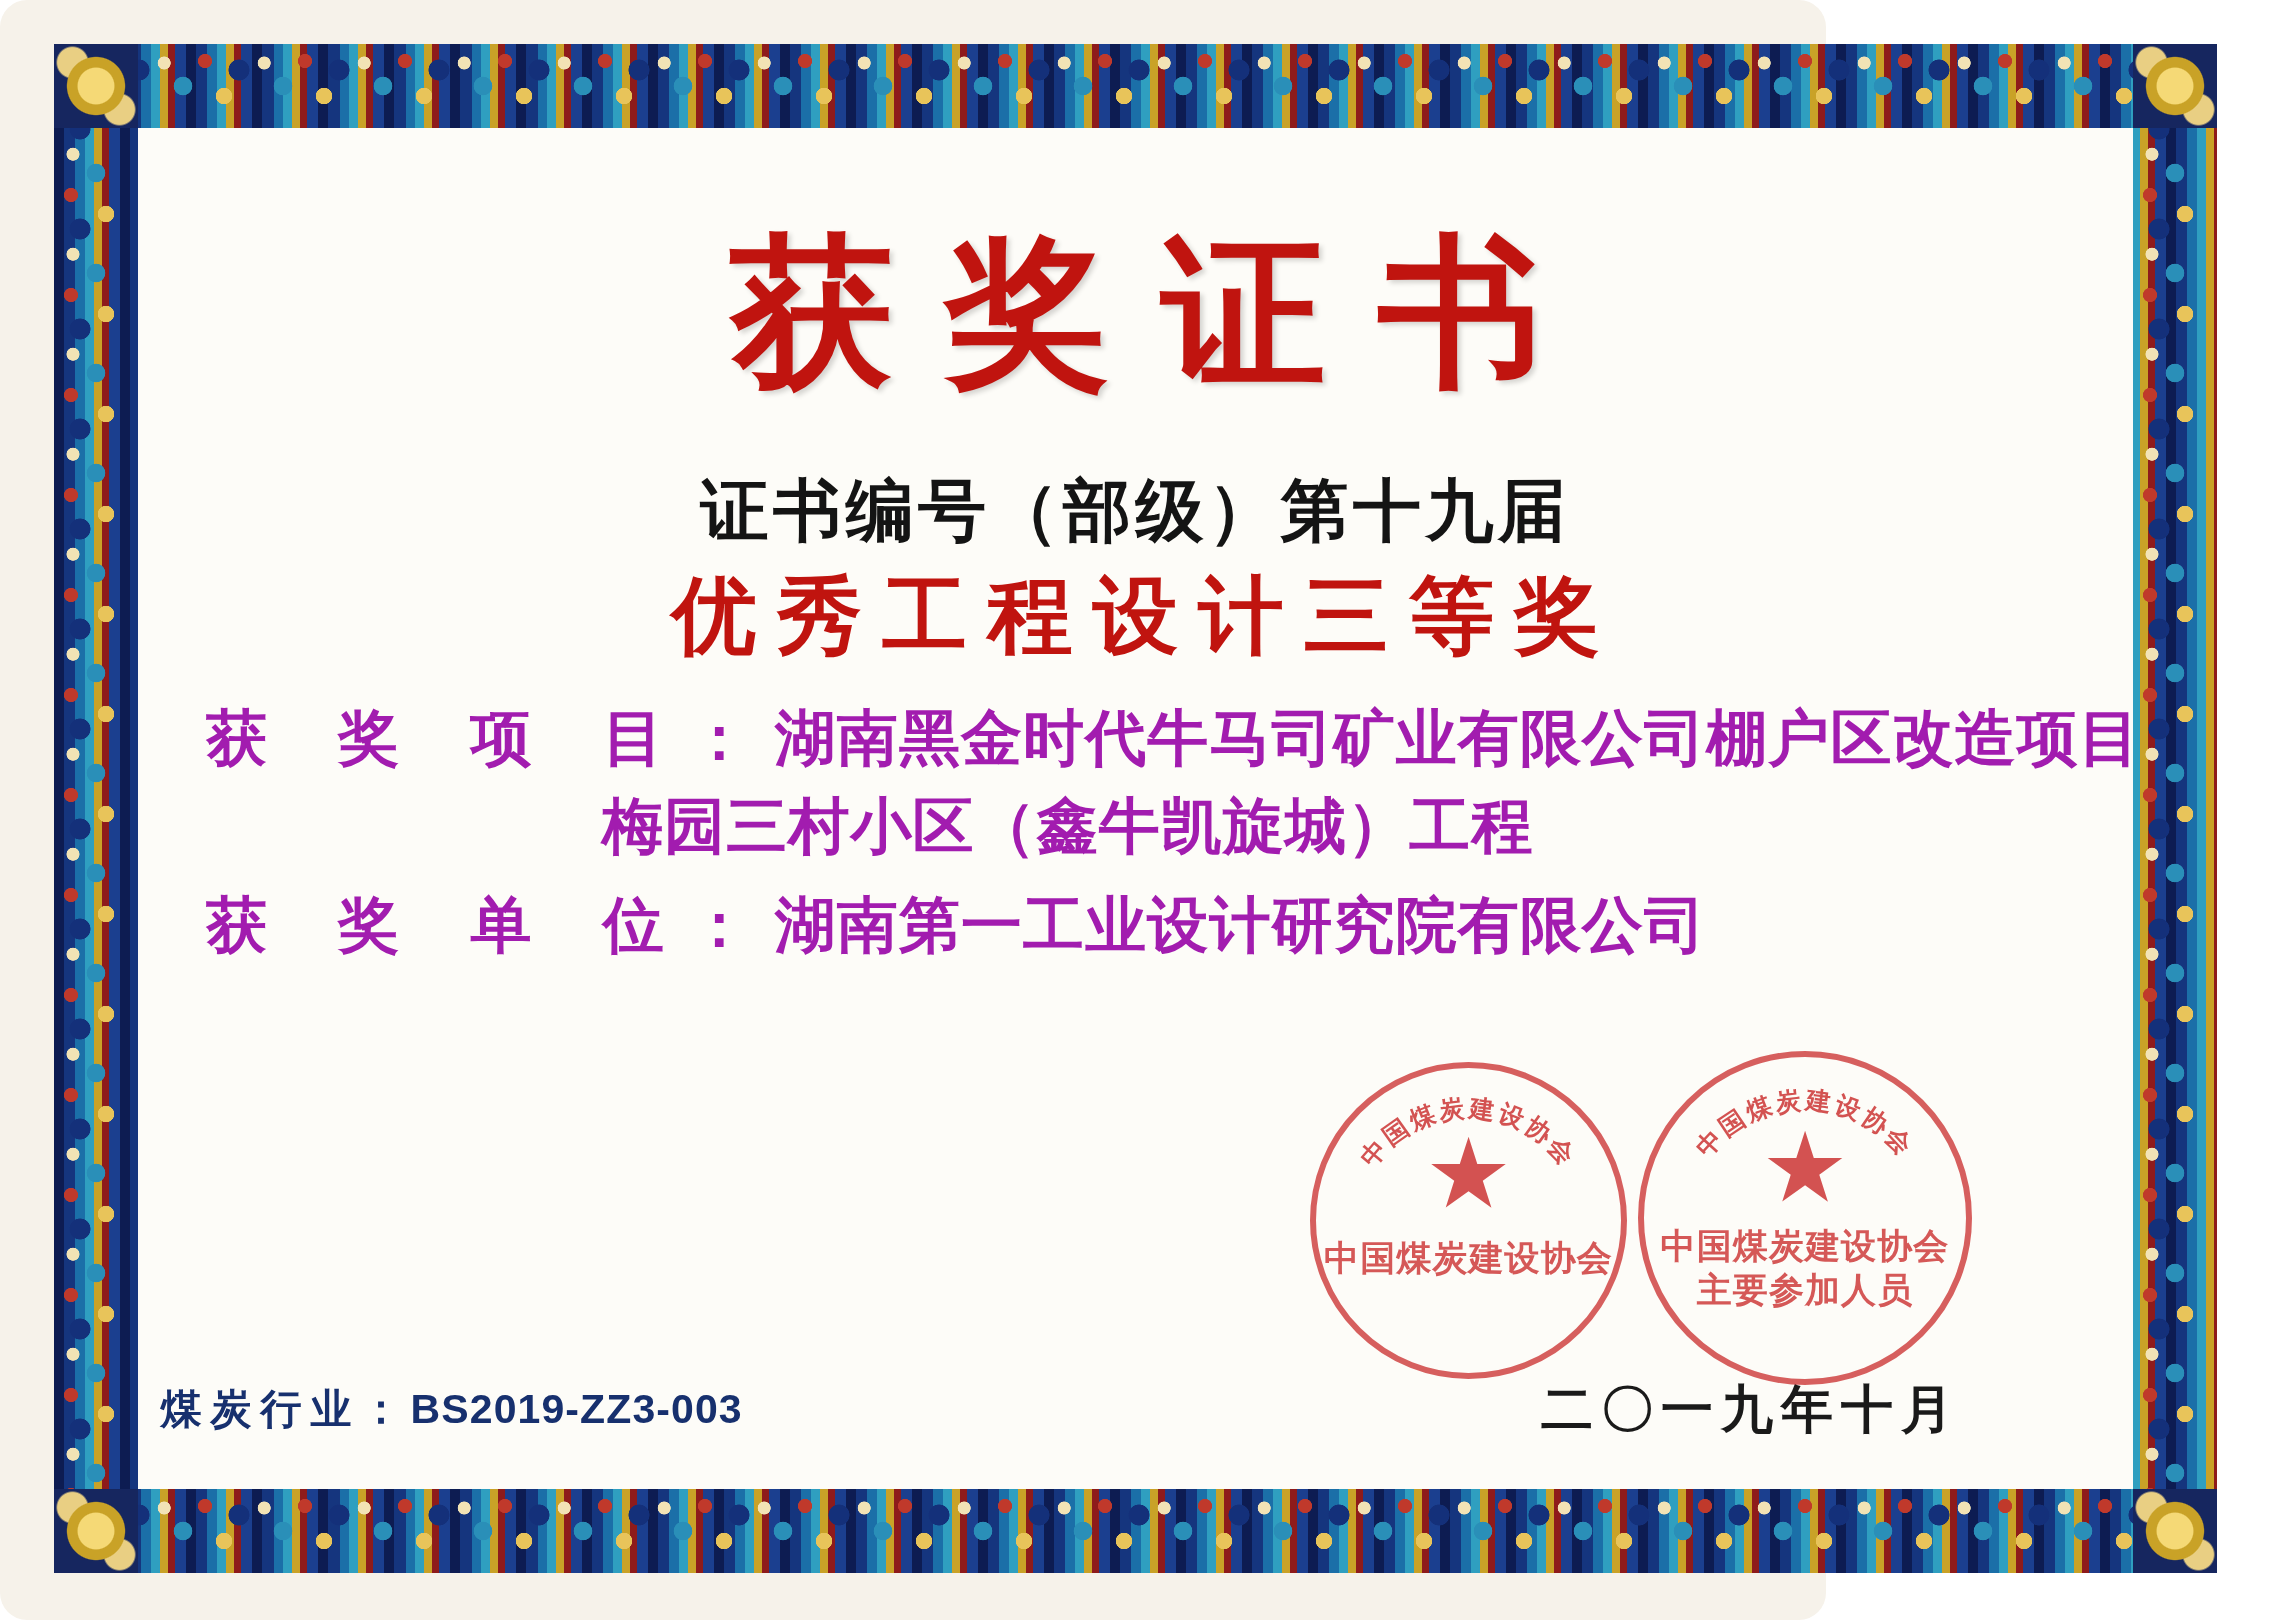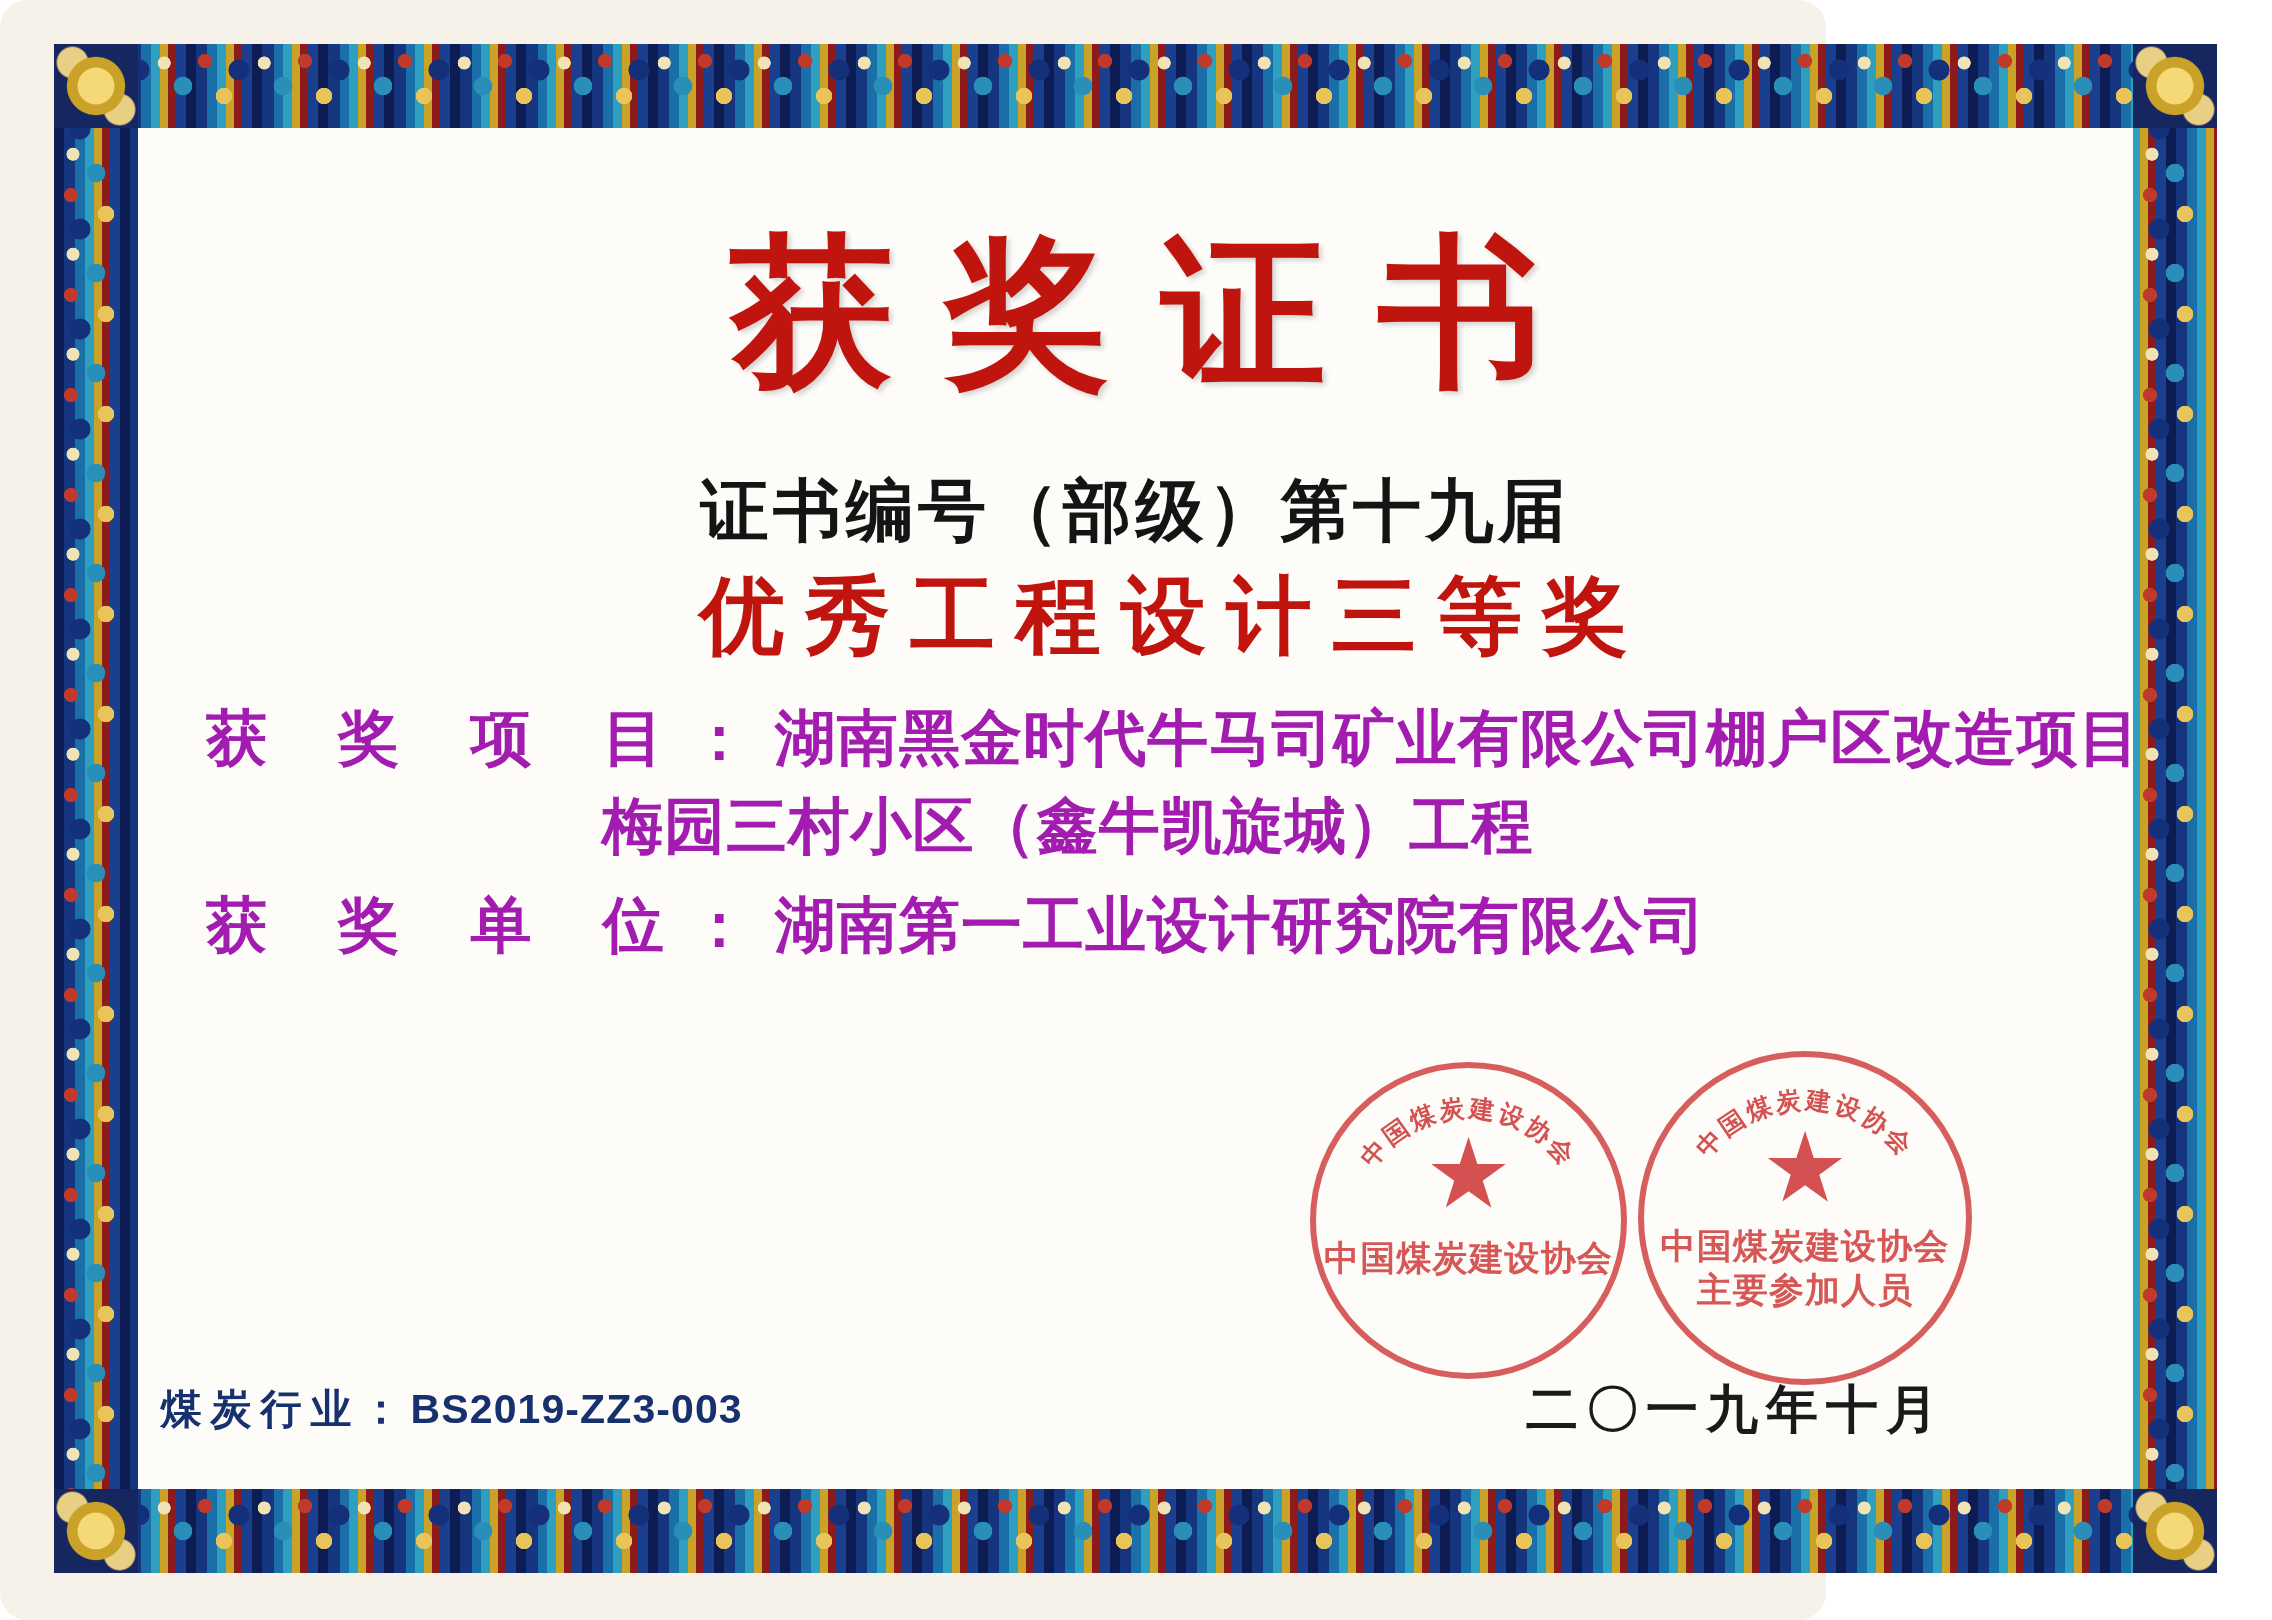--- a/index.html
+++ b/index.html
@@ -164,21 +164,20 @@
     top: 436px;
     left: 0;
     width: 100%;
     text-align: center;
     font-size: 85px;
     line-height: 1.2;
     letter-spacing: 20.4px;
     text-indent: 20.4px;
     color: #c0140f;
     font-weight: bold;
-    padding-left: 28px;
   }
 
   .field {
     position: absolute;
     left: 68px;
     width: 1859px;
     color: #a21caf;
     font-size: 61px;
     line-height: 1.45;
     font-weight: bold;
@@ -231,21 +230,21 @@
     letter-spacing: 2.3px;
   }
   .cert-no .no-label { letter-spacing: 9px; }
   .cert-no .no-value {
     letter-spacing: 1.1px;
     font-family: Liberation Sans, sans-serif;
   }
 
   .date {
     position: absolute;
-    right: 187px;
+    right: 172px;
     bottom: 44px;
     color: #1a1a1a;
     font-size: 52px;
     font-weight: bold;
     letter-spacing: 8px;
     margin-left: 19px;
   }
 
   
   .seal {

